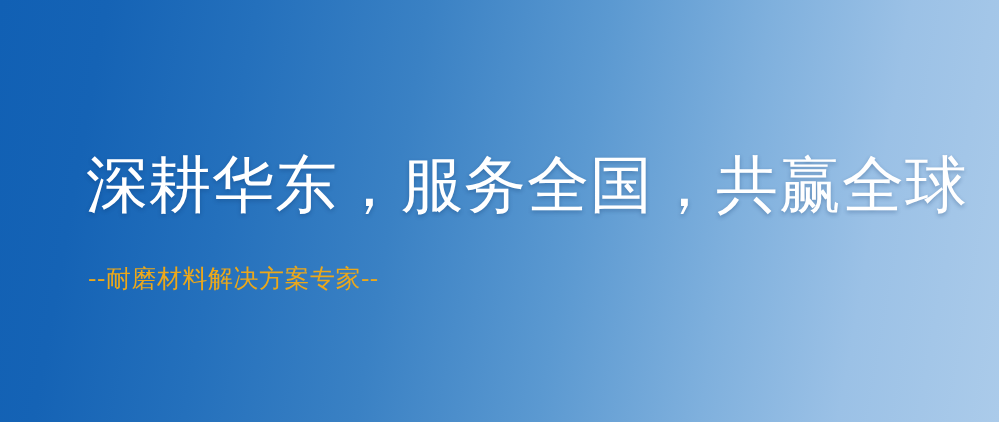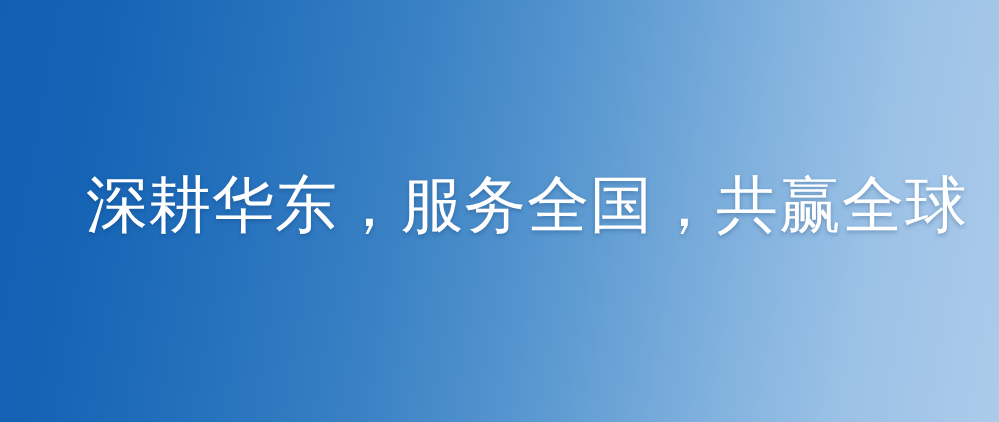--- a/index.html
+++ b/index.html
@@ -31,21 +31,20 @@
     position: absolute;
     left: 86px;
     top: 152px;
     font-family: "DejaVu Serif", "Liberation Serif", serif;
     font-size: 62px;
     line-height: 1.05;
     color: #ffffff;
     letter-spacing: 1px;
     white-space: nowrap;
     text-shadow: 0 2px 4px rgba(10,45,95,0.30);
-    margin-top: 20px;
   }
 
   
   .subtitle {
     position: absolute;
     left: 88px;
     top: 264px;
     font-family: "DejaVu Serif", "Liberation Serif", serif;
     font-size: 25px;
     line-height: 1.2;
@@ -64,15 +63,16 @@
   }
   .logo svg { display: block; }
 </style>
 </head>
 <body>
 
 <div id="banner">
 
   <div class="headline">深耕华东，服务全国，共赢全球</div>
 
+  <div class="subtitle">--耐磨材料解决方案专家--</div>
 
 
 </div>
 
 </body></html>

